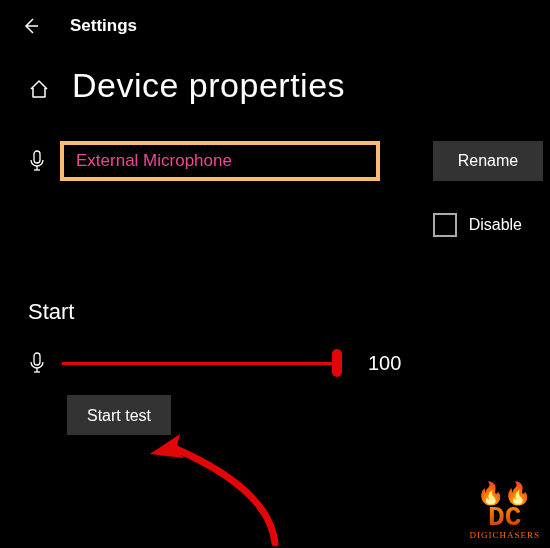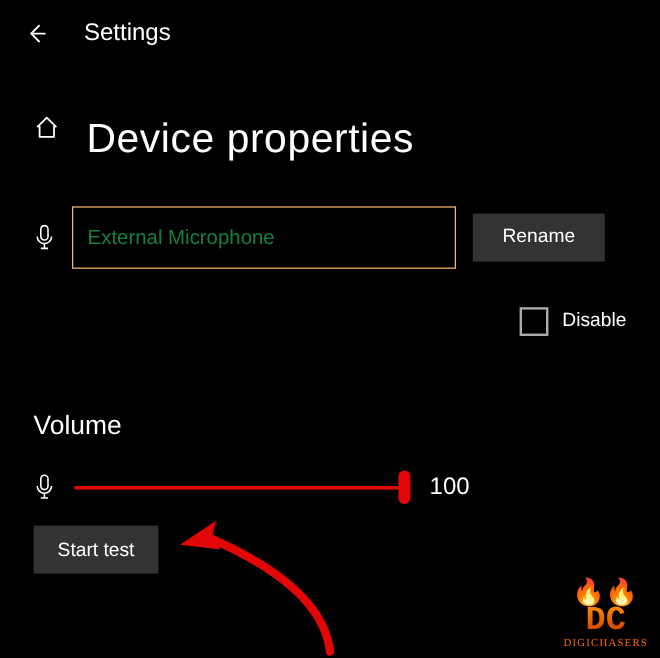--- a/index.html
+++ b/index.html
@@ -21,71 +21,71 @@
   }
   .back-arrow {
     width: 20px;
     height: 20px;
     margin-right: 30px;
     display: flex;
     align-items: center;
     justify-content: center;
   }
   .header-title {
-    font-size: 20px;
-    font-weight: 400;
+    font-size: 17px;
+    font-weight: 700;
   }
   .page-title-row {
     display: flex;
     align-items: center;
     padding: 20px 28px 30px 28px;
   }
   .home-icon {
     width: 22px;
     height: 22px;
     margin-right: 22px;
     margin-top: 6px;
   }
   .page-title {
     font-size: 34px;
     font-weight: 300;
     letter-spacing: 0.5px;
-    margin-top: 28px;
   }
   .device-row {
     display: flex;
     align-items: center;
     padding: 6px 28px 10px 28px;
     gap: 14px;
   }
   .mic-icon {
     width: 18px;
     flex-shrink: 0;
     display: flex;
     justify-content: center;
   }
   .name-input {
     flex: 0 0 320px;
-    height: 52px;
+    height: 40px;
     background: transparent;
-    border: 1px solid #fdba74;
-    color: #15803d;
+    border: 4px solid #fdba74;
+    color: #ec4899;
     font-size: 17px;
     padding: 0 12px;
     font-family: inherit;
   }
   .btn {
     background: #333;
     border: none;
     color: #fff;
     font-size: 16px;
     height: 40px;
     padding: 0 24px;
     font-family: inherit;
     cursor: pointer;
+    margin-left: 39px;
   }
   .rename-btn {
     flex: 0 0 110px;
     padding: 0;
   }
   .checkbox-row {
     display: flex;
     align-items: center;
     padding: 22px 28px 10px 28px;
     gap: 12px;
@@ -130,20 +130,21 @@
     position: absolute;
     right: 0;
     width: 10px;
     height: 28px;
     background: #e20606;
     border-radius: 5px;
     top: -2px;
   }
   .slider-value {
     font-size: 20px;
+    margin-left: 10px;
   }
   .start-row {
     padding: 12px 28px;
   }
   .start-btn {
     padding: 12px 20px;
   }
   
   .arrow-annot {
     position: absolute;
@@ -213,21 +214,21 @@
   </div>
   <input class="name-input" type="text" value="External Microphone" style="">
   <button class="btn rename-btn">Rename</button>
 </div>
 
 <div class="checkbox-row">
   <div class="checkbox"></div>
   <div class="checkbox-label">Disable</div>
 </div>
 
-<div class="section-title">Volume</div>
+<div class="section-title">Start</div>
 
 <div class="slider-row">
   <div class="mic-icon">
     <svg width="16" height="22" viewBox="0 0 16 22">
       <rect x="5" y="1" width="6" height="12" rx="3" stroke="#fff" stroke-width="1.3" fill="none"></rect>
       <path d="M2 10 a6 6 0 0 0 12 0" stroke="#fff" stroke-width="1.3" fill="none"></path>
       <line x1="8" y1="16" x2="8" y2="20" stroke="#fff" stroke-width="1.3"></line>
       <line x1="5" y1="20" x2="11" y2="20" stroke="#fff" stroke-width="1.3"></line>
     </svg>
   </div>

